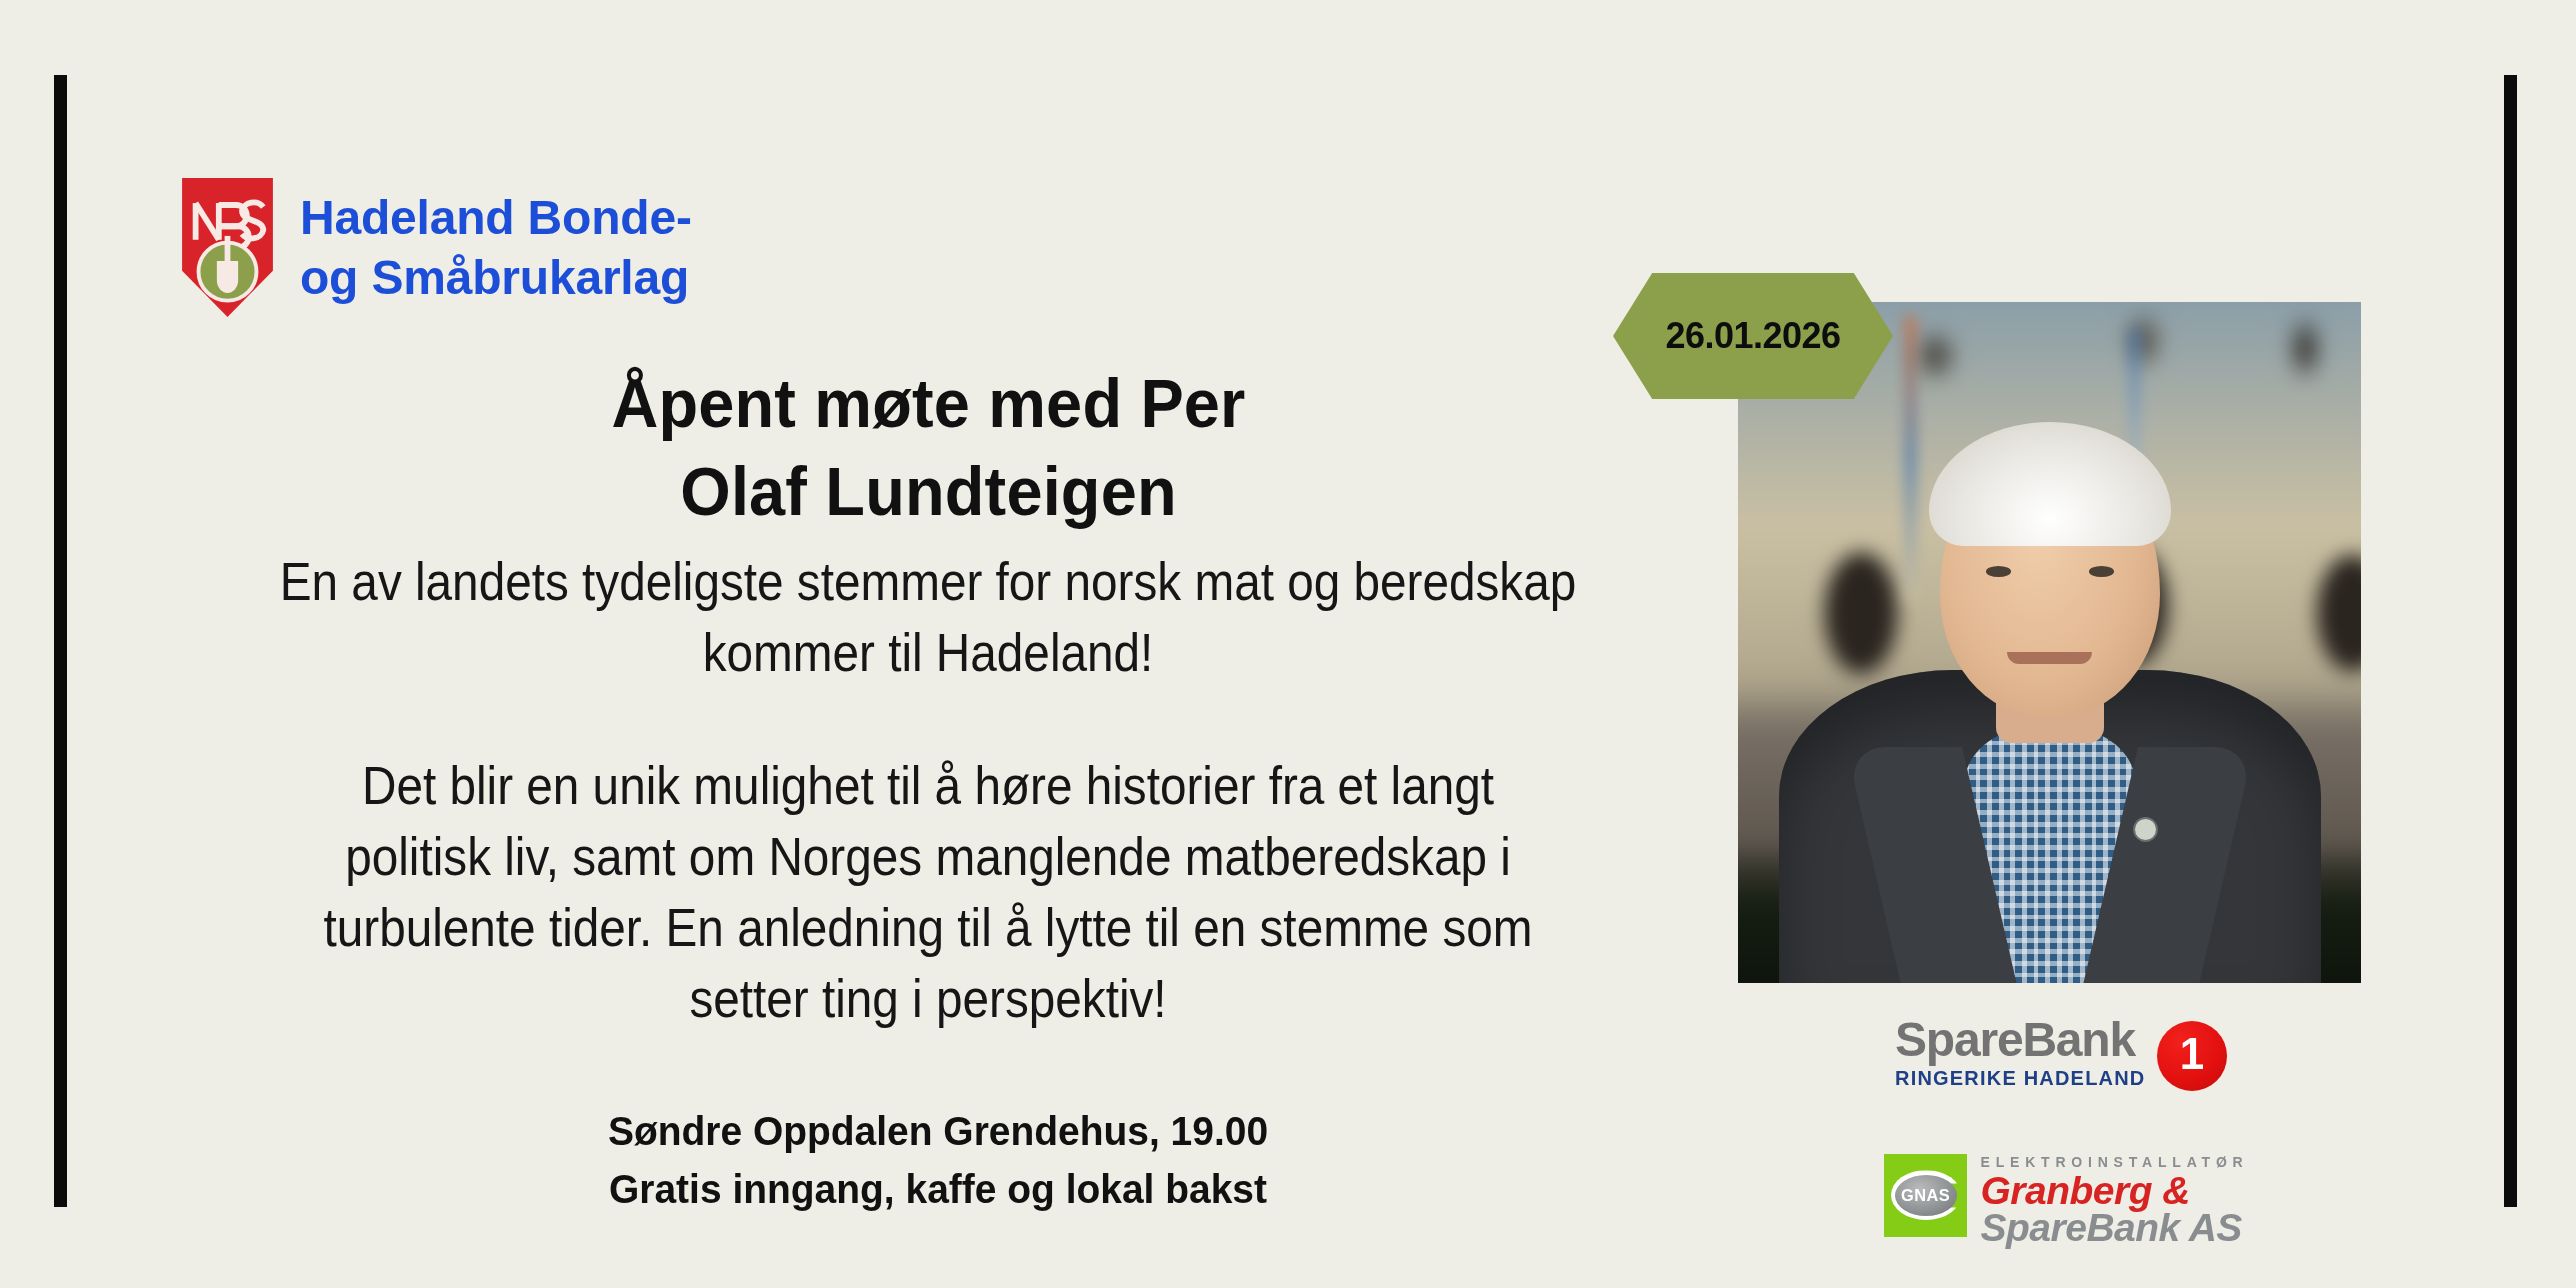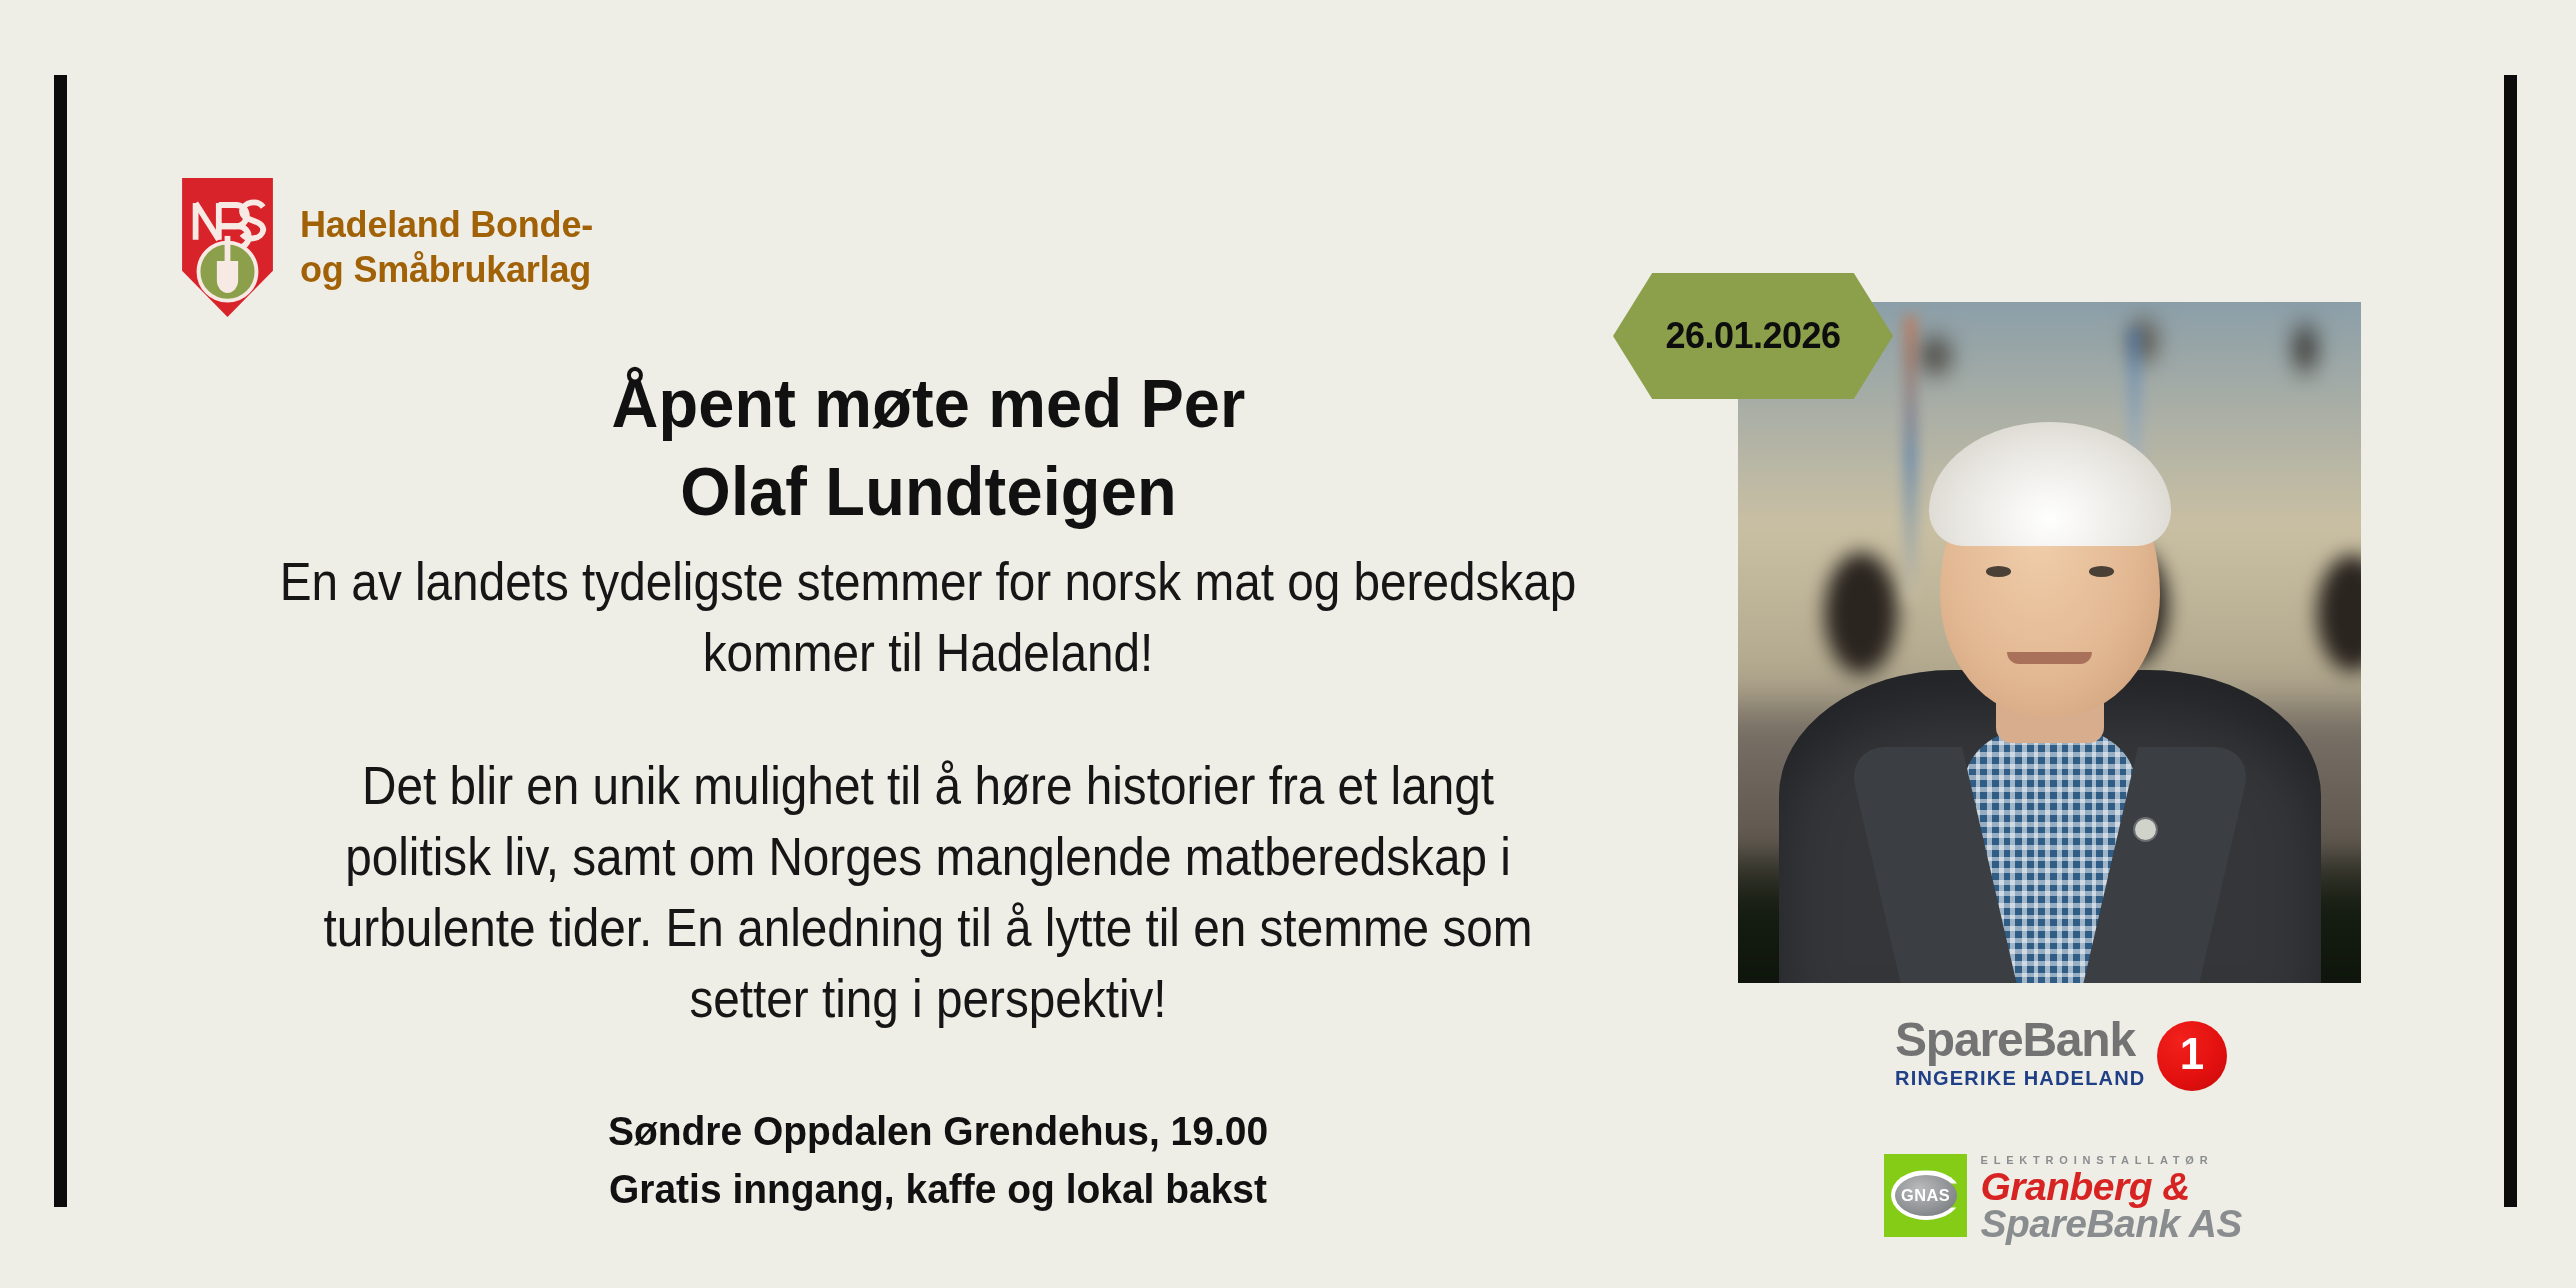--- a/index.html
+++ b/index.html
@@ -34,24 +34,24 @@
     left: 180px;
     top: 176px;
     display: flex;
     align-items: center;
     gap: 25px;
   }
   .shield-wrap { width: 95px; height: 143px; flex: 0 0 auto; }
   #org-logo .org-name {
     font-family: "Liberation Sans", sans-serif;
     font-weight: 700;
-    font-size: 36px;
+    font-size: 48px;
     line-height: 1.24;
     letter-spacing: -0.2px;
-    color: #a16207;
+    color: #1d4ed8;
     white-space: pre-line;
   }
 
   
   #headline {
     position: absolute;
     left: 184px;
     top: 360px;
     width: 1489px;
     text-align: center;
@@ -306,21 +306,21 @@
     font-family: "Liberation Sans", sans-serif;
     font-weight: 700;
     font-size: 16.4px;
     color: #ffffff;
     letter-spacing: 0.4px;
   }
   #sponsor-electro .gn-words { margin-left: 13.5px; }
   #sponsor-electro .gn-kicker {
     font-family: "Liberation Sans", sans-serif;
     font-weight: 700;
-    font-size: 11px;
+    font-size: 14px;
     letter-spacing: 5.8px;
     color: #8a8d8f;
     margin-bottom: 1.9px;
   }
   #sponsor-electro .gn-line1,
   #sponsor-electro .gn-line2 {
     font-family: "Liberation Sans", sans-serif;
     font-weight: 700;
     font-style: italic;
     font-size: 39px;

